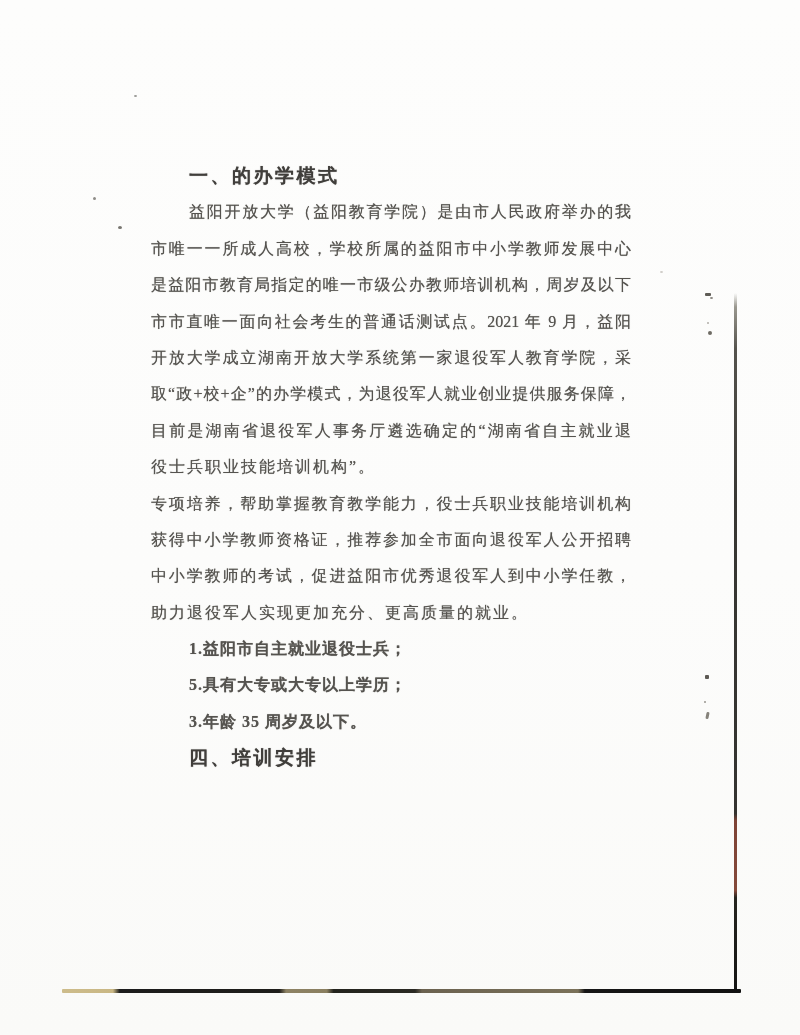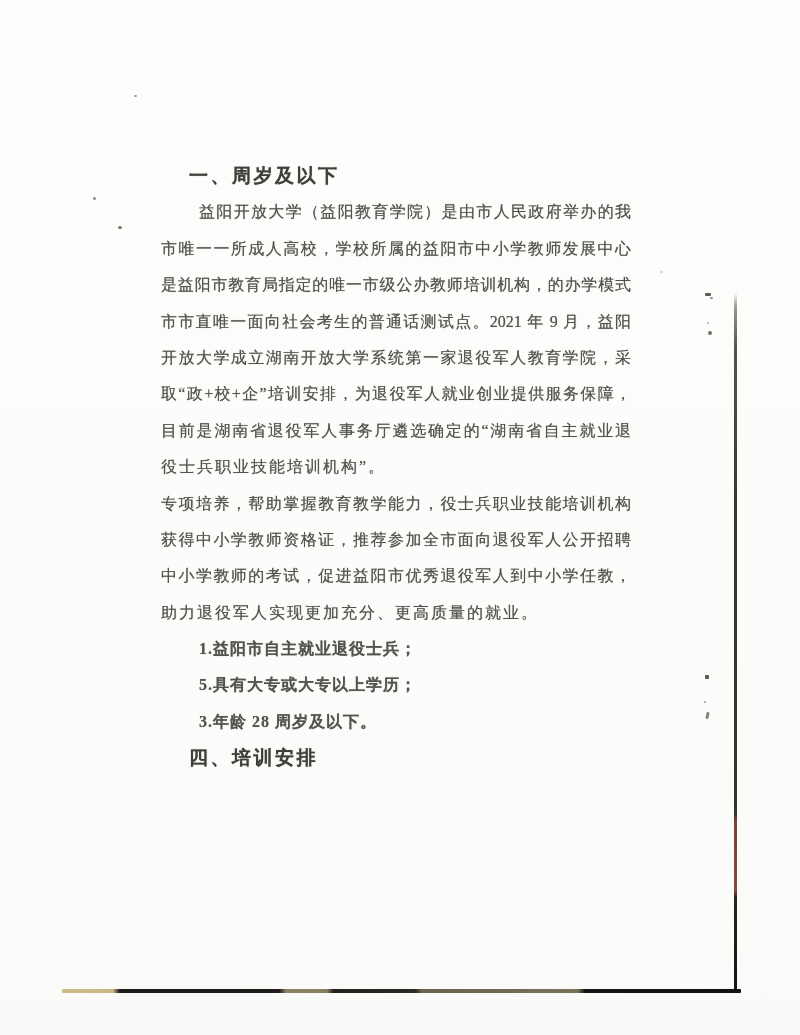--- a/index.html
+++ b/index.html
@@ -13,21 +13,21 @@
   .textblock{
     position:absolute;left:151px;top:158px;width:480px;
     color:#55534f;font-size:16px;line-height:36.4px;
     text-shadow:0 0 0.7px rgba(95,93,88,0.75);
   }
   .h{
     font-weight:bold;color:#403e3b;font-size:19px;letter-spacing:2.5px;
     padding-left:38px;height:36.4px;
     text-shadow:0 0 0.8px rgba(64,62,59,0.7);
   }
-  .ln{height:36.4px;letter-spacing:2px;white-space:nowrap;margin-left:10px;}
+  .ln{height:36.4px;letter-spacing:2px;white-space:nowrap;}
   .just{
     white-space:normal;letter-spacing:0;
     text-align:justify;text-align-last:justify;text-justify:inter-character;
     height:36.4px;overflow:hidden;
   }
   .first{text-indent:38px;}
   .tight{letter-spacing:1px;font-weight:bold;}
   
   .edge-right{
     position:absolute;left:734px;top:293px;width:3px;height:699px;
@@ -46,38 +46,38 @@
   }
   .speck{position:absolute;display:block;}
 </style>
 </head>
 <body>
 
 <div class="scan">
 
   <div class="textblock">
 
-    <div class="h">一、周岁及以下</div>
+    <div class="h">一、的办学模式</div>
     <div class="ln just first">益阳开放大学（益阳教育学院）是由市人民政府举办的我</div>
     <div class="ln just">市唯一一所成人高校，学校所属的益阳市中小学教师发展中心</div>
-    <div class="ln just">是益阳市教育局指定的唯一市级公办教师培训机构，的办学模式</div>
+    <div class="ln just">是益阳市教育局指定的唯一市级公办教师培训机构，周岁及以下</div>
     <div class="ln just">市市直唯一面向社会考生的普通话测试点。2021 年 9 月，益阳</div>
     <div class="ln just">开放大学成立湖南开放大学系统第一家退役军人教育学院，采</div>
-    <div class="ln just">取“政+校+企”培训安排，为退役军人就业创业提供服务保障，</div>
+    <div class="ln just">取“政+校+企”的办学模式，为退役军人就业创业提供服务保障，</div>
     <div class="ln just">目前是湖南省退役军人事务厅遴选确定的“湖南省自主就业退</div>
     <div class="ln">役士兵职业技能培训机构”。</div>
 
     <div class="ln just">专项培养，帮助掌握教育教学能力，役士兵职业技能培训机构</div>
     <div class="ln just">获得中小学教师资格证，推荐参加全市面向退役军人公开招聘</div>
     <div class="ln just">中小学教师的考试，促进益阳市优秀退役军人到中小学任教，</div>
     <div class="ln">助力退役军人实现更加充分、更高质量的就业。</div>
 
     <div class="ln first tight">1.益阳市自主就业退役士兵；</div>
     <div class="ln first tight">5.具有大专或大专以上学历；</div>
-    <div class="ln first tight">3.年龄 28 周岁及以下。</div>
+    <div class="ln first tight">3.年龄 35 周岁及以下。</div>
 
     <div class="h">四、培训安排</div>
   </div>
 
   <div class="edge-right"></div>
   <div class="edge-bottom"></div>
 
   <i class="speck" style="left:134px;top:95px;width:3px;height:2px;background:#9a9a96;border-radius:50%;"></i>
   <i class="speck" style="left:93px;top:197px;width:3px;height:3px;background:#8e8c88;border-radius:50%;"></i>
   <i class="speck" style="left:118px;top:226px;width:4px;height:3px;background:#77756f;border-radius:50%;"></i>

